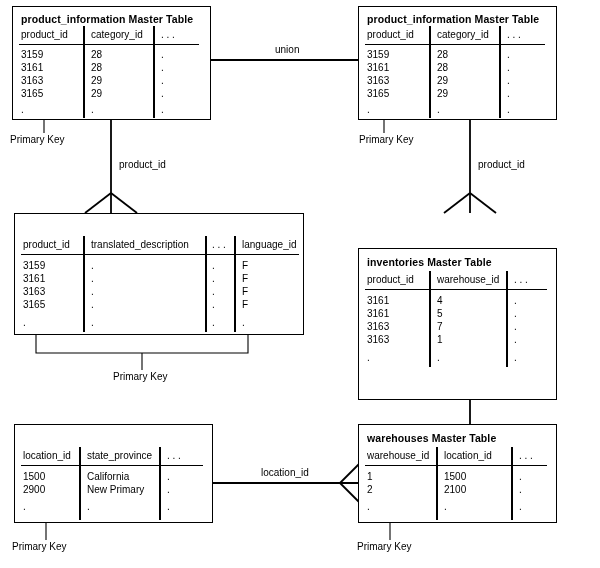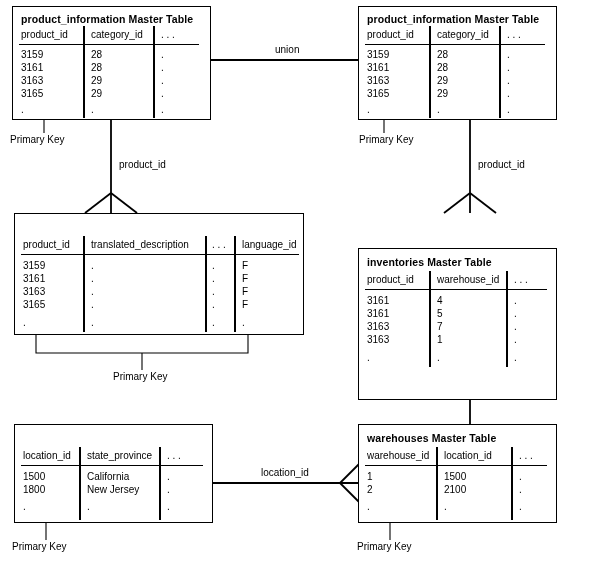--- a/index.html
+++ b/index.html
@@ -302,22 +302,22 @@
     <div class="col-head" style="left:152px; top:25px;">. . .</div>
 
     <div class="hline" style="left:6px; top:40px; width:182px;"></div>
     <div class="vline" style="left:64px; top:22px; height:73px;"></div>
     <div class="vline" style="left:144px; top:22px; height:73px;"></div>
 
     <div class="cell" style="left:8px; top:46px;">1500</div>
     <div class="cell" style="left:72px; top:46px;">California</div>
     <div class="cell" style="left:152px; top:46px;">.</div>
 
-    <div class="cell" style="left:8px; top:59px;">1800</div>
-    <div class="cell" style="left:72px; top:59px;">New Jersey</div>
+    <div class="cell" style="left:8px; top:59px;">2900</div>
+    <div class="cell" style="left:72px; top:59px;">New Primary</div>
     <div class="cell" style="left:152px; top:59px;">.</div>
 
     <div class="cell" style="left:8px; top:76px;">.</div>
     <div class="cell" style="left:72px; top:76px;">.</div>
     <div class="cell" style="left:152px; top:76px;">.</div>
   </div>
 
   <div class="tbl" style="left:358px; top:424px; width:199px; height:99px;">
     <div class="tbl-title" style="left:8px; top:7px;">warehouses Master Table</div>
 

